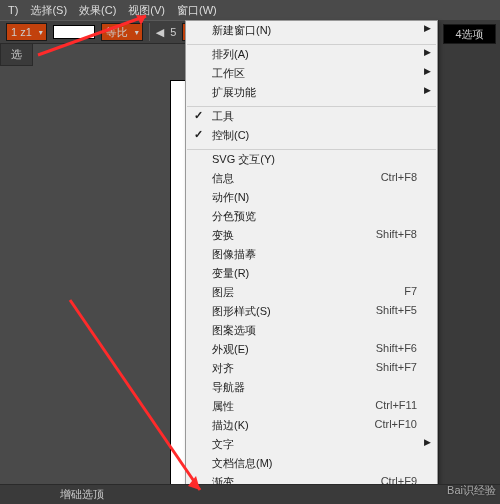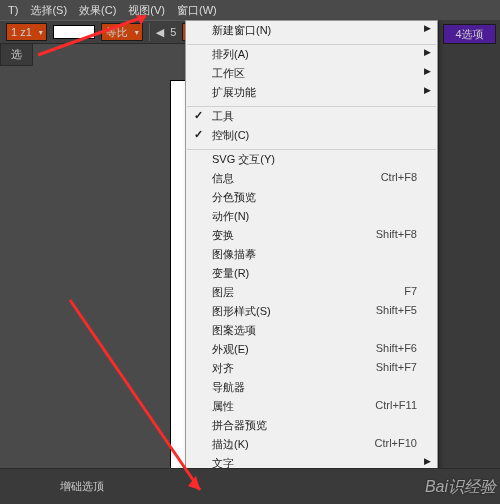--- a/index.html
+++ b/index.html
@@ -6,33 +6,33 @@
 body{width:500px;height:504px;background:#4a4a4a;overflow:hidden;position:relative}
 .menubar{height:20px;background:#4a4a4a;color:#ddd;display:flex;align-items:center;padding-left:8px;gap:12px}
 .menubar span{cursor:default}
 .toolbar{height:24px;background:#3f3f3f;border-top:1px solid #5a5a5a;border-bottom:1px solid #2a2a2a;display:flex;align-items:center;padding:0 6px;gap:6px;color:#ccc}
 .selectbox{background:#c2410c;border:1px solid #1a1a1a;color:#ccc;padding:1px 14px 1px 4px;position:relative;display:inline-flex;align-items:center;height:18px}
 .selectbox::after{content:"▾";position:absolute;right:3px;font-size:8px}
 .strokebar{width:42px;height:14px;background:#fff;border:1px solid #000}
 .divider{width:1px;height:18px;background:#2a2a2a;border-left:1px solid #5a5a5a}
 .side-label{background:#3a3a3a;color:#ccc;padding:3px 10px;border:1px solid #2a2a2a;border-top:none;display:inline-block}
 .rightstrip{position:absolute;right:0;top:20px;width:62px;height:484px;background:#3a3a3a;border-left:1px solid #2a2a2a}
-.rightbtn{margin:4px;height:20px;background:#4c1d95;border:1px solid #1a1a1a;color:#ccc;display:flex;align-items:center;justify-content:center}
+.rightbtn{margin:4px;height:20px;background:#000000;border:1px solid #1a1a1a;color:#ccc;display:flex;align-items:center;justify-content:center}
 .canvas{position:absolute;left:170px;top:80px;width:270px;height:424px;background:#fff;border:1px solid #000}
 .menu{position:absolute;left:185px;top:20px;width:253px;background:#f0f0f0;border:1px solid #999;box-shadow:2px 2px 4px rgba(0,0,0,0.3);padding:2px 0}
 .mi{display:flex;align-items:flex-start;height:19px;padding:0 20px 0 26px;color:#222;position:relative;cursor:default}
 .mi .chk{position:absolute;left:8px;font-weight:bold}
 .mi .arr{position:absolute;right:6px;font-size:9px}
 .mi .sc{margin-left:auto;color:#444}
 .sep{height:1px;background:#d0d0d0;margin:2px 1px}
 .arrow-annot{position:absolute;pointer-events:none}
 .arrow-annot line{stroke:#ff2a2a;stroke-width:3}
 .arrow-annot polygon{fill:#ff2a2a}
-.watermark{position:absolute;right:4px;bottom:6px;color:rgba(255,255,255,0.6);font-size:16px;font-style:italic;text-shadow:0 0 2px rgba(0,0,0,0.6)}
-.bottom-bar{position:absolute;left:0;bottom:0;height:36px;width:100%;background:#3a3a3a;border-top:1px solid #2a2a2a;color:#ccc;display:flex;align-items:center;padding-left:60px}
+.watermark{position:absolute;right:4px;bottom:6px;color:rgba(255,255,255,0.6);font-size:11px;text-shadow:0 0 2px rgba(0,0,0,0.6)}
+.bottom-bar{position:absolute;left:0;bottom:0;height:20px;width:100%;background:#3a3a3a;border-top:1px solid #2a2a2a;color:#ccc;display:flex;align-items:center;padding-left:60px}
 </style>
 </head>
 <body>
 
 
 
 <div class="menubar">
   <span>T)</span>
   <span>选择(S)</span>
   <span>效果(C)</span>
@@ -87,24 +87,24 @@
     </div>
     <div class="sep"></div>
     <div class="mi">
       <span>SVG 交互(Y)</span>
     </div>
     <div class="mi">
       <span>信息</span>
       <span class="sc">Ctrl+F8</span>
     </div>
     <div class="mi">
-      <span>分色预览</span>
+      <span>动作(N)</span>
     </div>
     <div class="mi">
-      <span>动作(N)</span>
+      <span>分色预览</span>
     </div>
     <div class="mi">
       <span>变换</span>
       <span class="sc">Shift+F8</span>
     </div>
     <div class="mi">
       <span>图像描摹</span>
     </div>
     <div class="mi">
       <span>变量(R)</span>
@@ -129,23 +129,20 @@
       <span class="sc">Shift+F7</span>
     </div>
     <div class="mi">
       <span>导航器</span>
     </div>
     <div class="mi">
       <span>属性</span>
       <span class="sc">Ctrl+F11</span>
     </div>
     <div class="mi">
-      <span>拼合器预览</span>
-    </div>
-    <div class="mi">
       <span>描边(K)</span>
       <span class="sc">Ctrl+F10</span>
     </div>
     <div class="mi">
       <span>文字</span>
       <span class="arr">▶</span>
     </div>
     <div class="mi">
       <span>文档信息(M)</span>
     </div>

